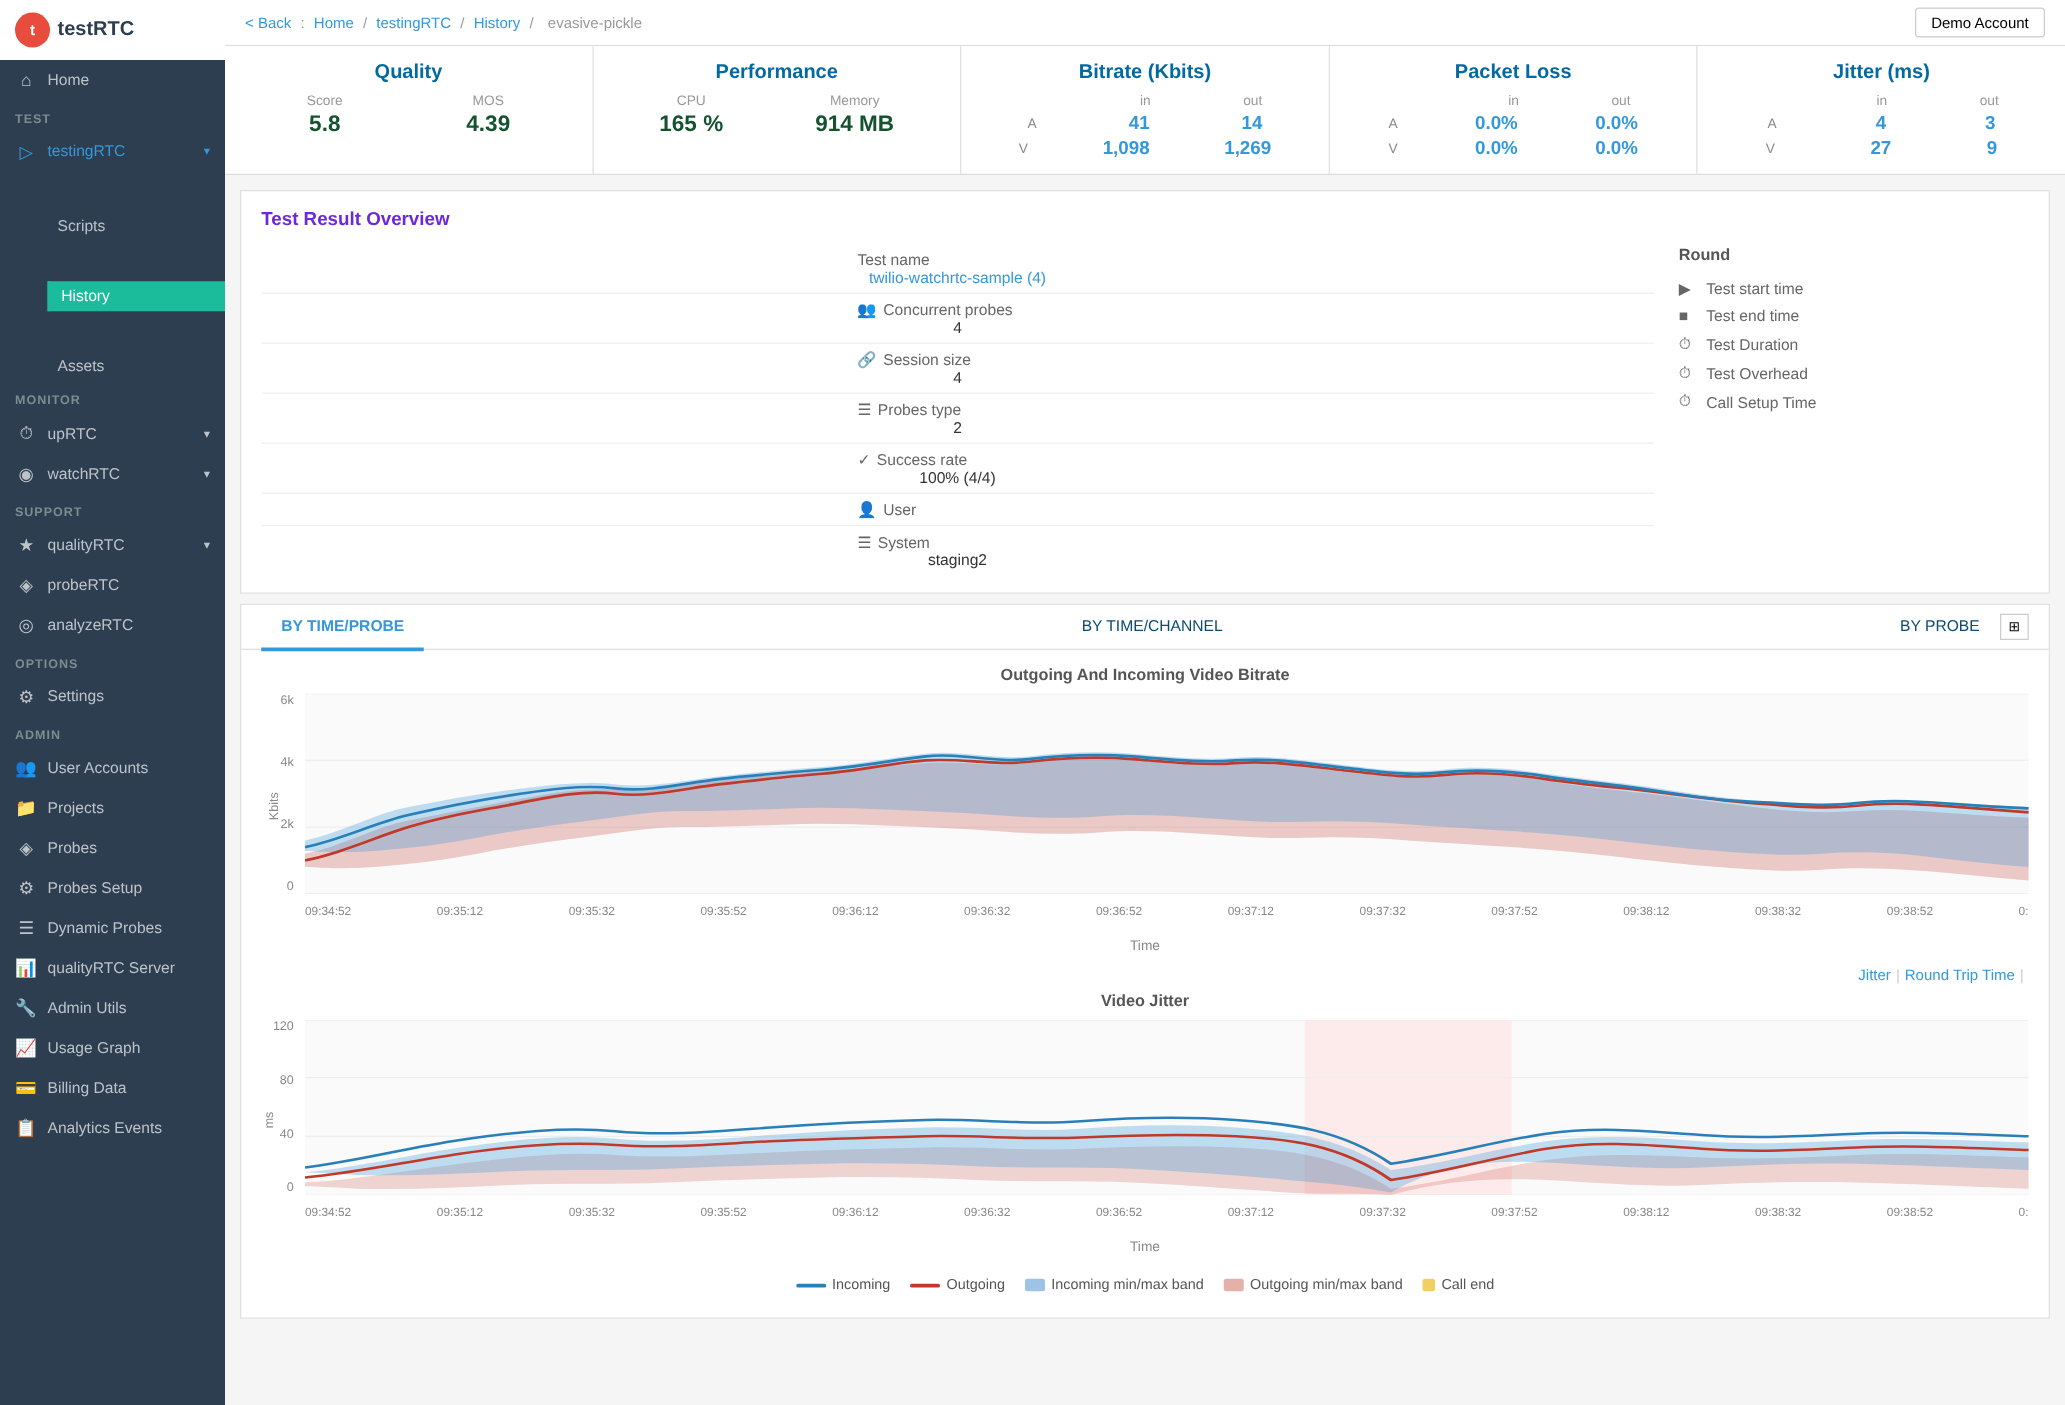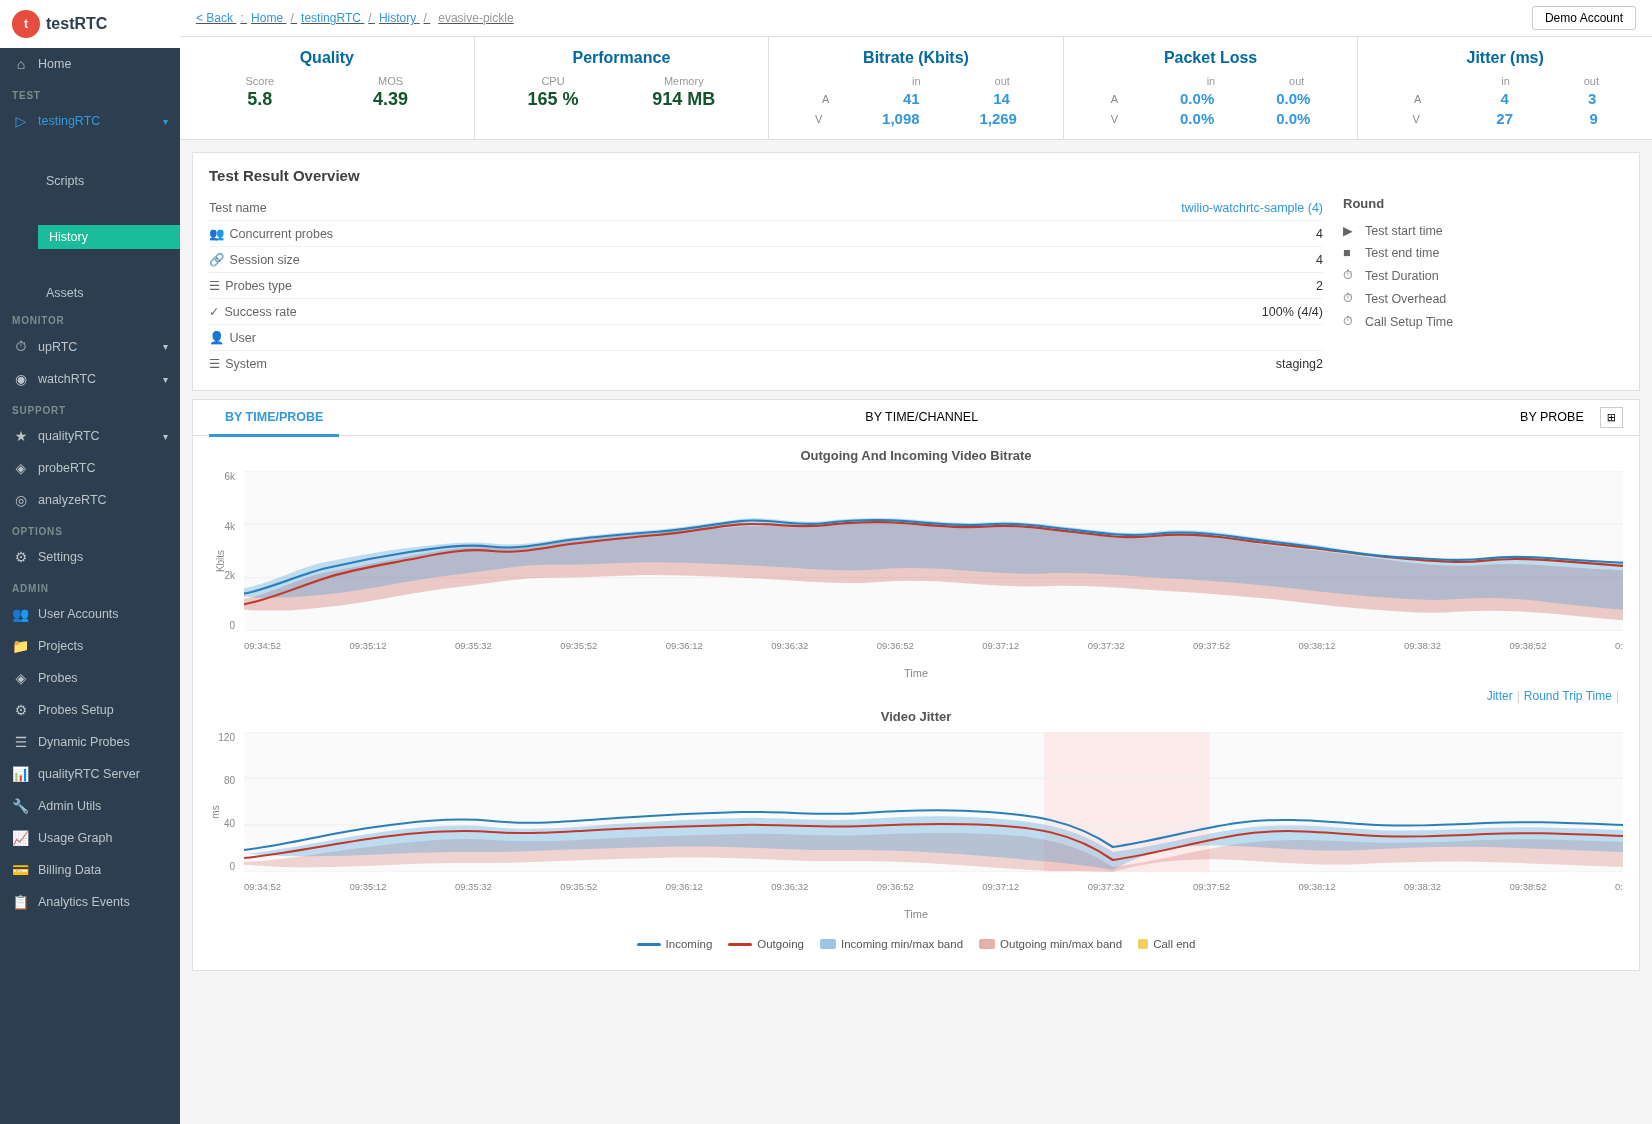--- a/index.html
+++ b/index.html
@@ -18,54 +18,54 @@
     .sidebar-item .chevron { margin-left: auto; font-size: 10px; }
     .sidebar-sub { padding-left: 38px; font-size: 12px; }
     .sidebar-sub .sidebar-item { padding: 5px 8px; margin-top: 32px; }
     .sidebar-sub .sidebar-item.active { background: #1abc9c; color: #fff; border-left: 3px solid #1abc9c; }
 
     
     .main { flex: 1; display: flex; flex-direction: column; overflow: hidden; }
 
     
     .topbar { background: #fff; border-bottom: 1px solid #ddd; padding: 6px 16px; display: flex; align-items: center; justify-content: space-between; }
-    .breadcrumb { font-size: 12px; color: #555; text-decoration: underline; }
+    .breadcrumb { font-size: 12px; color: #555; }
     .breadcrumb a { color: #3498db; text-decoration: none; }
     .breadcrumb span { color: #999; margin: 0 4px; }
     .demo-account-btn { background: #fff; border: 1px solid #ccc; padding: 4px 12px; font-size: 12px; cursor: pointer; border-radius: 3px; }
 
     
     .metrics-bar { display: flex; background: #fff; border-bottom: 1px solid #ddd; }
     .metric-card { flex: 1; border-right: 1px solid #e0e0e0; padding: 12px 16px; }
     .metric-card:last-child { border-right: none; }
     .metric-card-title { font-size: 16px; font-weight: 700; color: #0369a1; text-align: center; margin-bottom: 8px; }
     .metric-row { display: flex; justify-content: space-around; }
     .metric-col { text-align: center; }
     .metric-label { font-size: 11px; color: #999; margin-bottom: 2px; }
     .metric-value { font-size: 18px; font-weight: bold; color: #14532d; }
 
     
     .content { flex: 1; overflow-y: auto; padding: 0; background: #f5f5f5; }
 
     
     .overview-section { background: #fff; margin: 12px 12px 0; padding: 14px 16px; border: 1px solid #e0e0e0; }
-    .overview-title { font-size: 15px; font-weight: 600; color: #404040; margin-bottom: 12px; }
+    .overview-title { font-size: 15px; font-weight: 600; color: #6d28d9; margin-bottom: 12px; }
     .overview-grid { display: flex; gap: 20px; }
     .overview-left { flex: 1; }
     .overview-right { width: 280px; }
-    .info-row { display: flex; align-items: center; padding: 5px 0; border-bottom: 1px solid #f0f0f0; font-size: 12.5px; }
+    .info-row { display: flex; align-items: center; padding: 5px 0; border-bottom: 1px solid #f0f0f0; font-size: 12.5px; flex-direction: column; }
     .info-row:last-child { border-bottom: none; }
     .info-label { width: 160px; color: #666; display: flex; align-items: center; gap: 5px; }
     .info-value { flex: 1; text-align: right; color: #333; }
     .info-value.link { color: #3498db; cursor: pointer; }
     .status-title { font-size: 13px; font-weight: 600; color: #555; margin-bottom: 8px; }
     .status-item { display: flex; align-items: center; padding: 4px 0; font-size: 12.5px; color: #666; }
     .status-icon { width: 16px; margin-right: 6px; }
     .tabs { display: flex; border-bottom: 2px solid #e0e0e0; }
-    .tab { padding: 10px 16px; font-size: 12.5px; cursor: pointer; color: #000000; border-bottom: 3px solid transparent; margin-bottom: -2px; }
+    .tab { padding: 10px 16px; font-size: 12.5px; cursor: pointer; color: #0c4a6e; border-bottom: 3px solid transparent; margin-bottom: -2px; }
     .tab.active { color: #3498db; border-bottom-color: #3498db; font-weight: 600; }
     .grid-icon-btn { background: #fff; border: 1px solid #ccc; padding: 3px 6px; cursor: pointer; font-size: 11px; }
     .chart-title { text-align: center; font-size: 13px; font-weight: 600; color: #555; margin-bottom: 8px; }
     .chart-area { position: relative; height: 180px; margin-bottom: 16px; }
     .chart-y-label { position: absolute; left: 0; top: 0; bottom: 20px; width: 30px; display: flex; flex-direction: column; justify-content: space-between; align-items: flex-end; padding-right: 4px; font-size: 10px; color: #888; }
     .chart-body { position: absolute; left: 35px; right: 0; top: 0; bottom: 20px; }
     .chart-x-axis { position: absolute; left: 35px; right: 0; bottom: 0; display: flex; justify-content: space-between; font-size: 9.5px; color: #888; }
     svg.chart-svg { width: 100%; height: 100%; }
 
     

